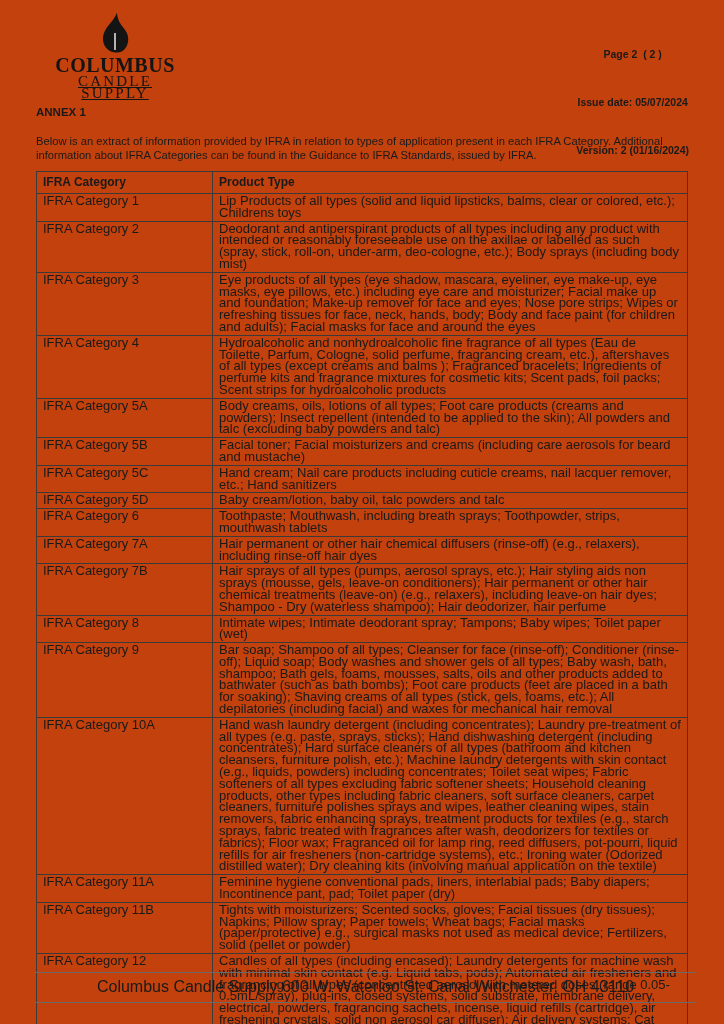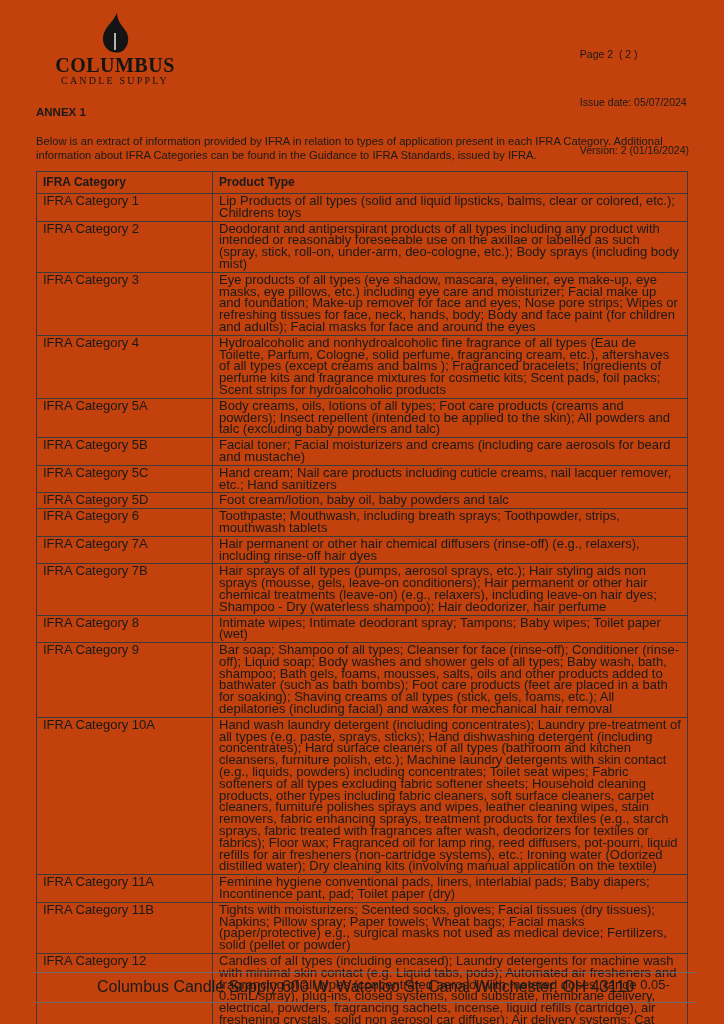--- a/index.html
+++ b/index.html
@@ -26,30 +26,31 @@
   .logo-name {
     font-family: "Liberation Serif", serif;
     font-weight: bold;
     font-size: 20px;
     letter-spacing: 0.5px;
     line-height: 20px;
     color: #141414;
   }
   .logo-sub {
     font-family: "Liberation Serif", serif;
-    font-size: 10px;
+    font-size: 15px;
     letter-spacing: 2.2px;
     line-height: 12px;
     color: #141414;
+    text-decoration: underline;
   }
   .meta {
     position: absolute;
     right: 35px; top: 14px;
-    text-align: left;
-    font-weight: normal;
+    text-align: center;
+    font-weight: bold;
     font-size: 10.5px;
     line-height: 16px;
     white-space: pre;
   }
 
   
   .annex-title {
     margin: 28px 36px 0 36px;
     font-weight: bold;
     font-size: 11.5px;
@@ -155,21 +156,21 @@
       <tr>
           <td class="cat">IFRA Category 5B</td>
           <td>Facial toner; Facial moisturizers and creams (including care aerosols for beard and mustache)</td>
         </tr>
       <tr>
           <td class="cat">IFRA Category 5C</td>
           <td>Hand cream; Nail care products including cuticle creams, nail lacquer remover, etc.; Hand sanitizers</td>
         </tr>
       <tr>
           <td class="cat">IFRA Category 5D</td>
-          <td>Foot cream/lotion, baby oil, baby powders and talc</td>
+          <td>Baby cream/lotion, baby oil, talc powders and talc</td>
         </tr>
       <tr>
           <td class="cat">IFRA Category 6</td>
           <td>Toothpaste; Mouthwash, including breath sprays; Toothpowder, strips, mouthwash tablets</td>
         </tr>
       <tr>
           <td class="cat">IFRA Category 7A</td>
           <td>Hair permanent or other hair chemical diffusers (rinse-off) (e.g., relaxers), including rinse-off hair dyes</td>
         </tr>
       <tr>

